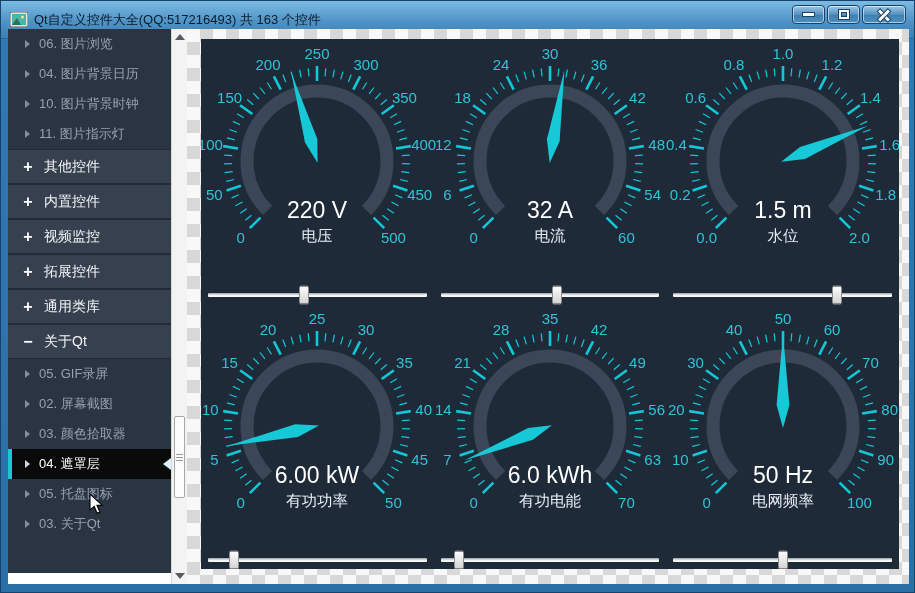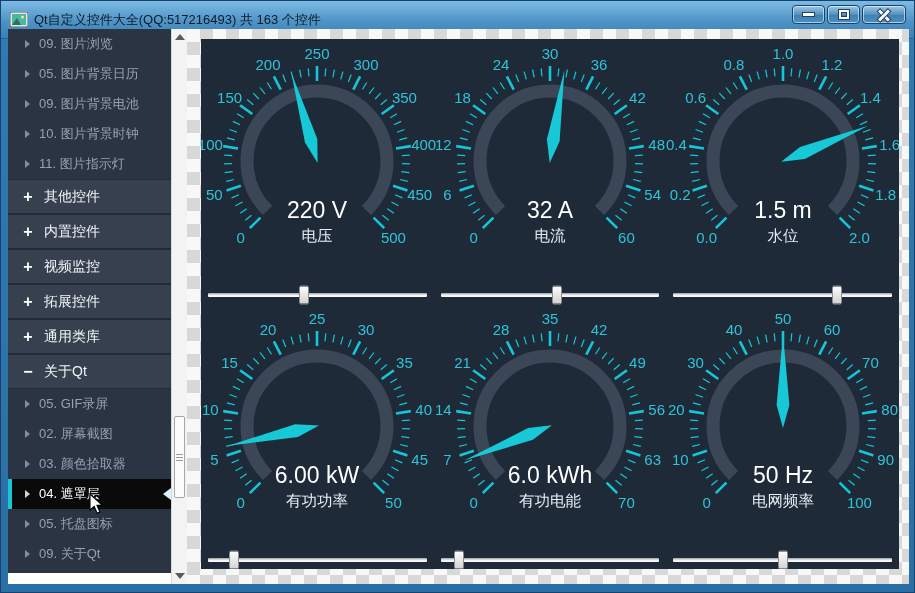--- a/index.html
+++ b/index.html
@@ -97,29 +97,25 @@
             <i class="b2"></i>
           </span>
         </div>
     </div>
   </div>
 
   <div class="client">
     <div class="sidebar" id="sidebar-list">
         <div class="side-item child">
           <span class="tri"></span>
-          <span>09. 图片浏览</span>
-        </div>
-        <div class="side-item child">
-          <span class="tri"></span>
-          <span>05. 图片背景日历</span>
-        </div>
-        <div class="side-item child">
-          <span class="tri"></span>
-          <span>09. 图片背景电池</span>
+          <span>06. 图片浏览</span>
+        </div>
+        <div class="side-item child">
+          <span class="tri"></span>
+          <span>04. 图片背景日历</span>
         </div>
         <div class="side-item child">
           <span class="tri"></span>
           <span>10. 图片背景时钟</span>
         </div>
         <div class="side-item child">
           <span class="tri"></span>
           <span>11. 图片指示灯</span>
         </div>
         <div class="side-item group">
@@ -168,21 +164,21 @@
           <span class="tri"></span>
           <span>04. 遮罩层</span>
           <span class="sel-marker"></span>
         </div>
         <div class="side-item child">
           <span class="tri"></span>
           <span>05. 托盘图标</span>
         </div>
         <div class="side-item child">
           <span class="tri"></span>
-          <span>09. 关于Qt</span>
+          <span>03. 关于Qt</span>
         </div>
       </div>
 
     <div class="side-scrollbar">
       <div class="sb-arrow up"></div>
       <div class="sb-thumb">
           <i></i>
           <i></i>
           <i></i>
         </div>

